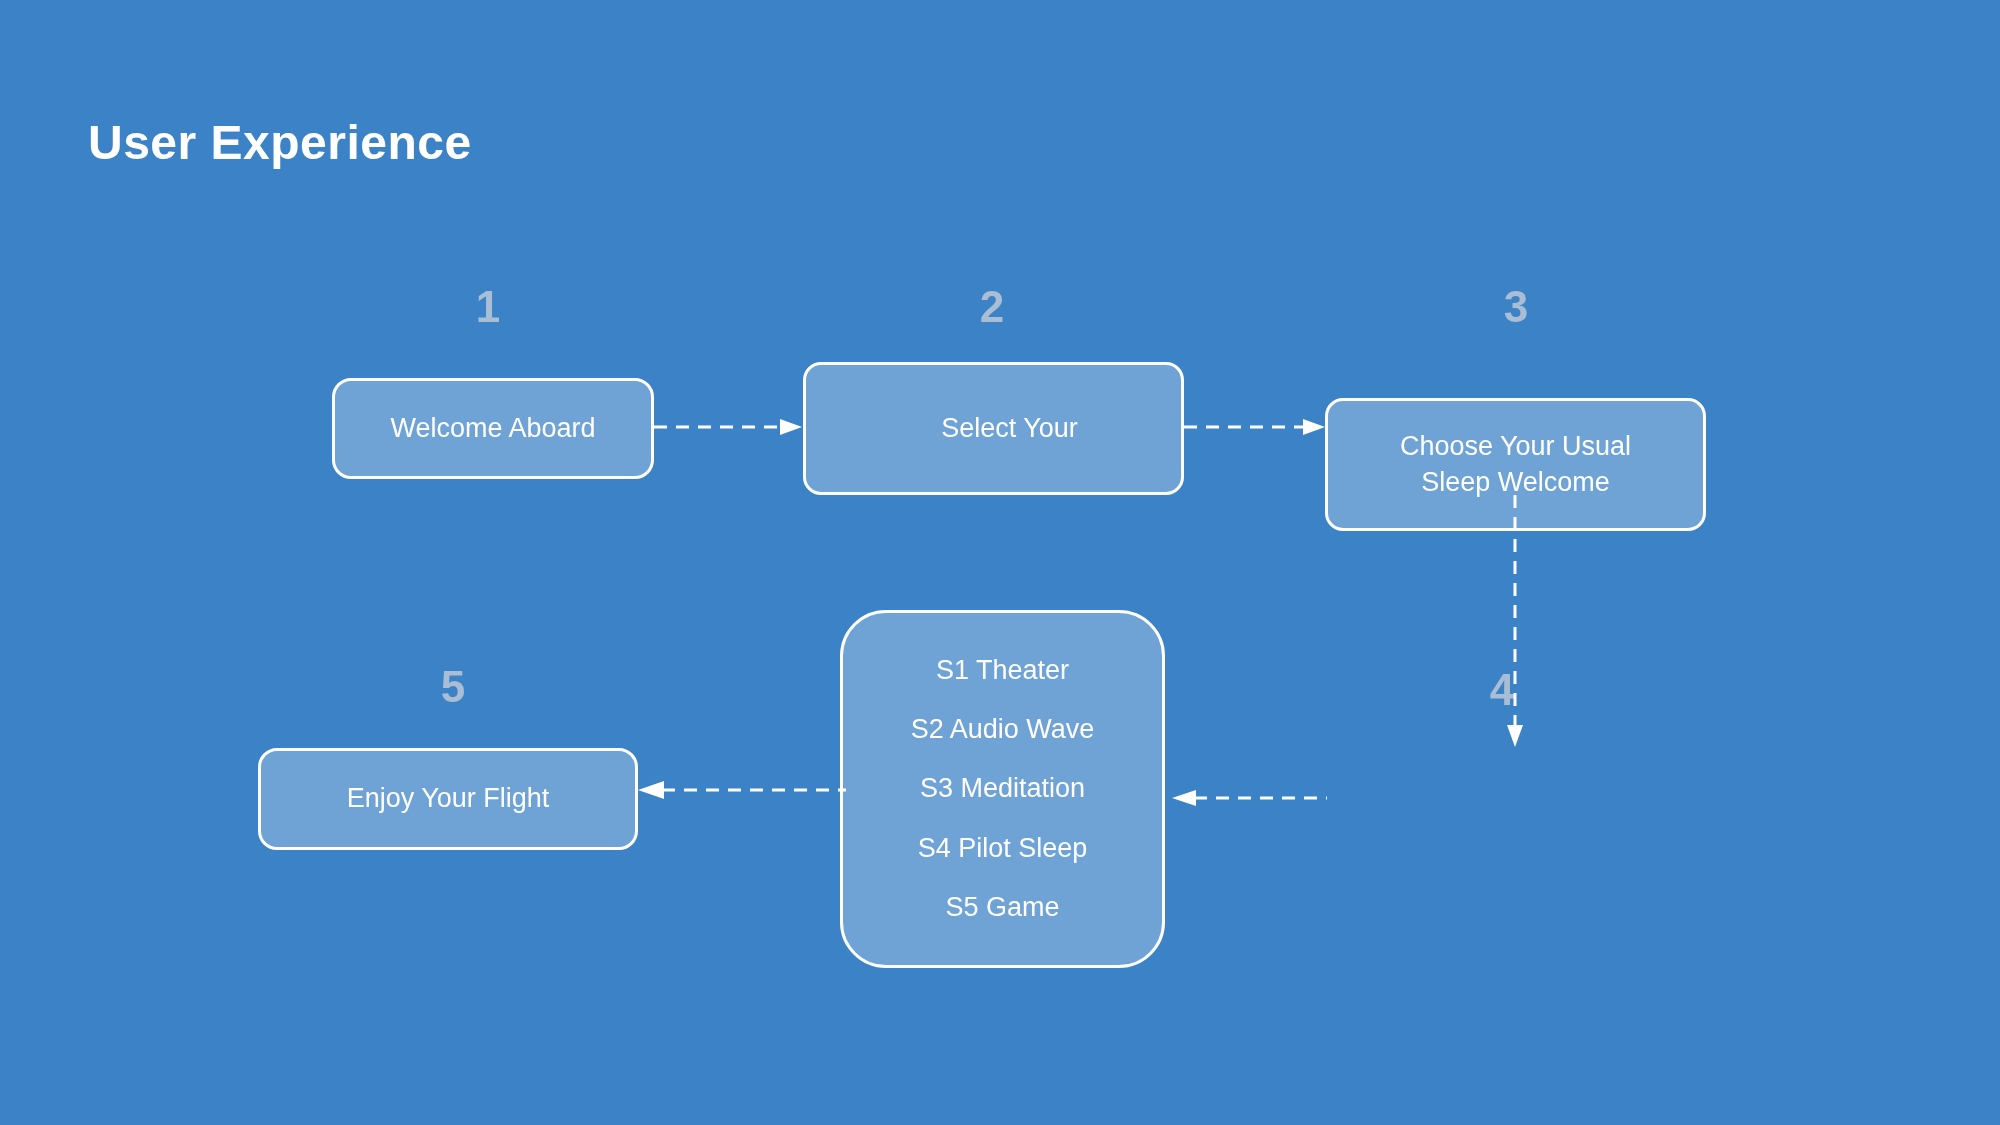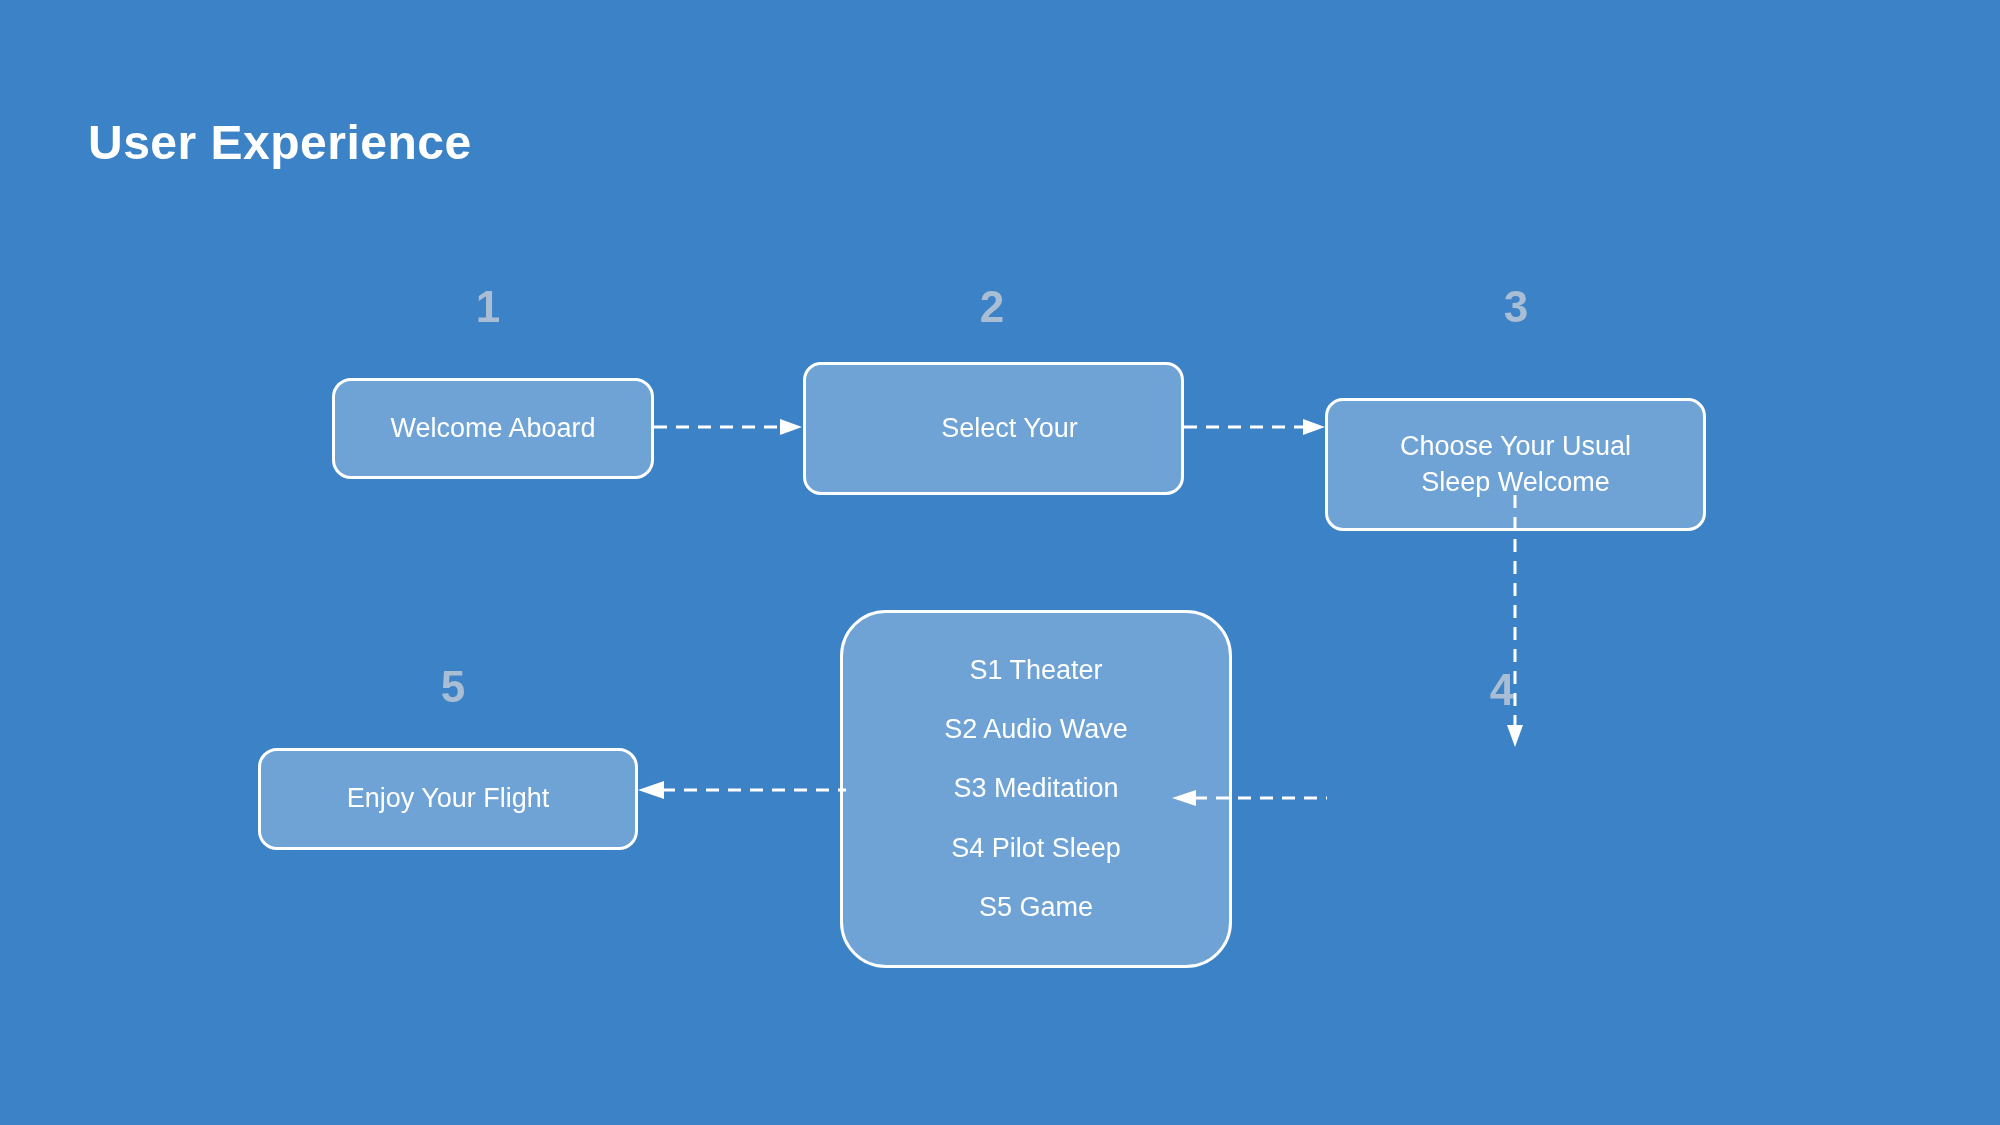--- a/index.html
+++ b/index.html
@@ -67,21 +67,21 @@
   .box-select    { left: 803px; top: 362px;  width: 381px; height: 133px; border-radius: 18px; padding-left: 44px; }
   .box-sleep     { left: 1325px; top: 362px; width: 381px; height: 133px; border-radius: 18px; margin-top: 36px; }
   .box-mode      { left: 1325px; top: 748px; width: 381px; height: 101px; }
   .box-enjoy     { left: 258px; top: 748px;  width: 380px; height: 102px; }
 
   
   .scene-box {
     position: absolute;
     left: 840px;
     top: 610px;
-    width: 392px;
+    width: 325px;
     height: 358px;
     box-sizing: border-box;
     background: #6fa3d5;
     border: 3px solid #ffffff;
     border-radius: 46px;
     color: #ffffff;
     display: flex;
     flex-direction: column;
     align-items: center;
     justify-content: space-evenly;

